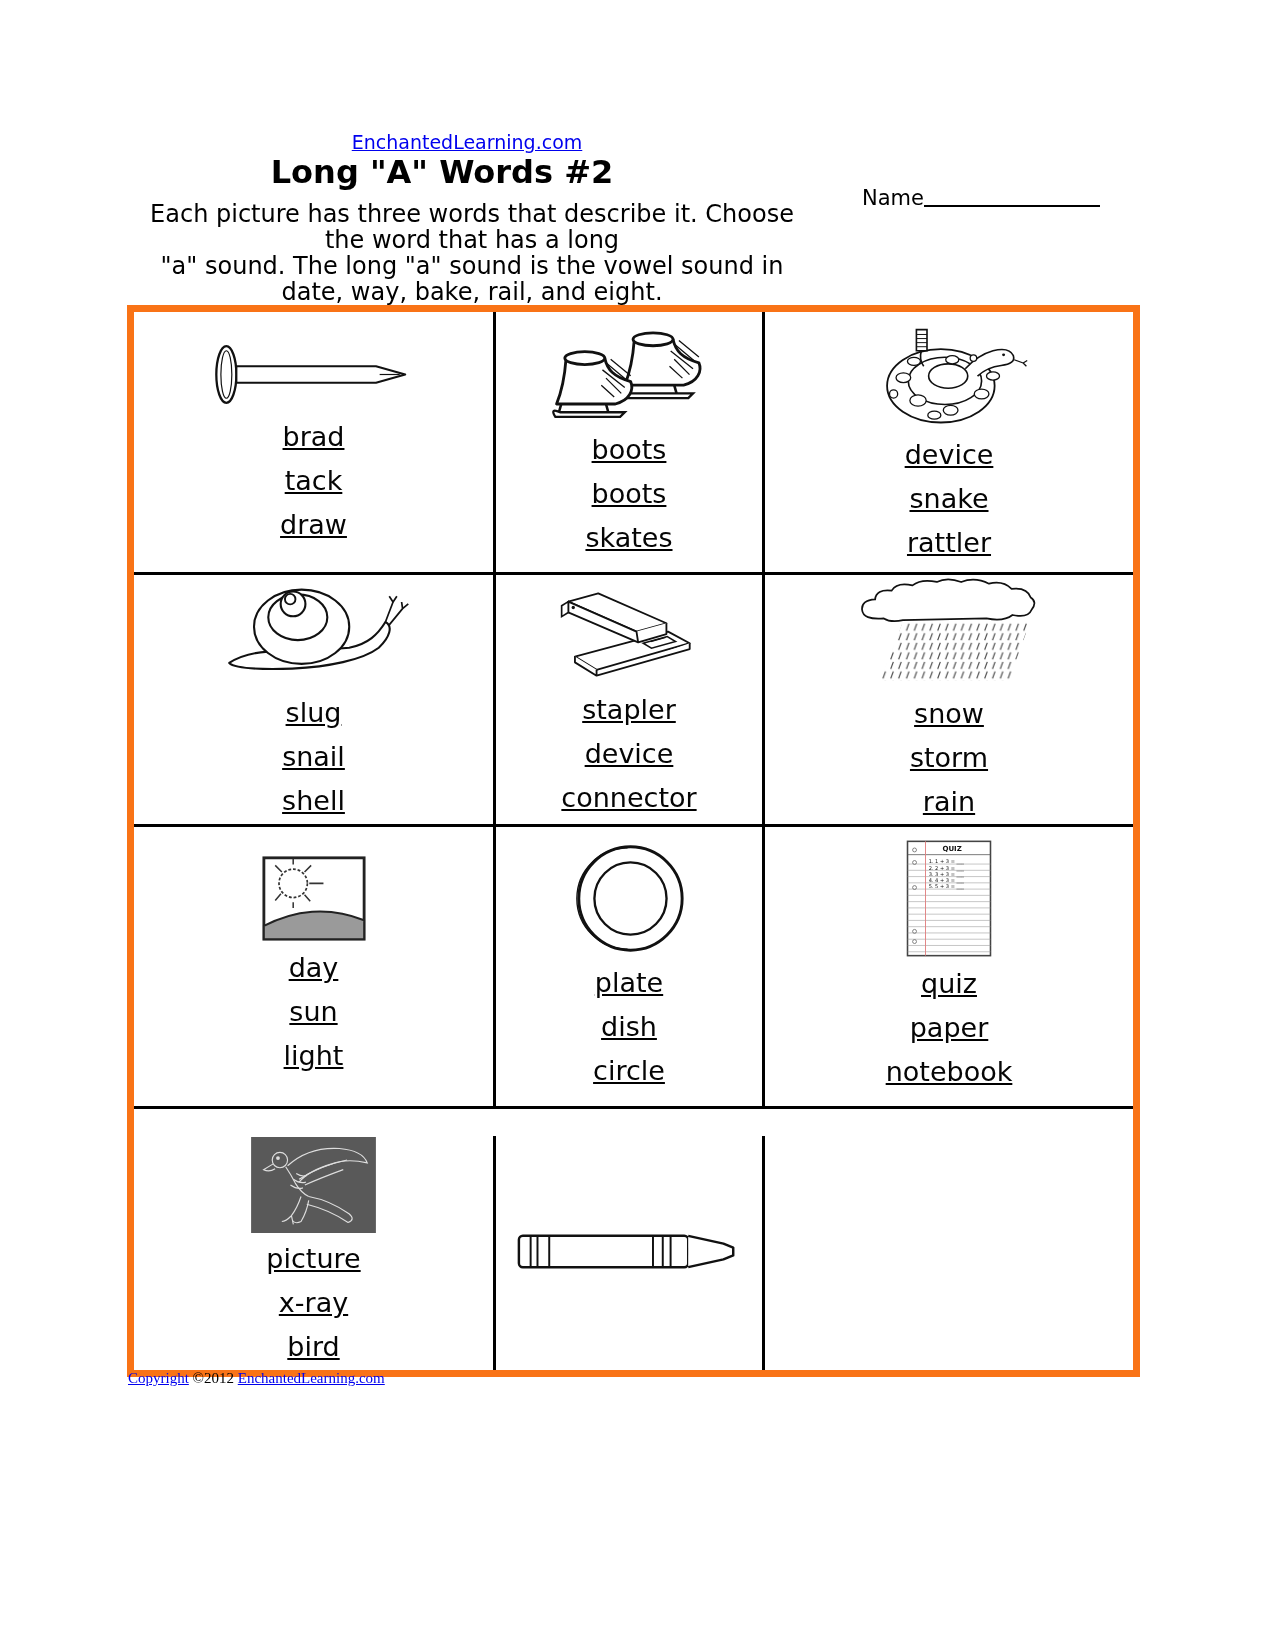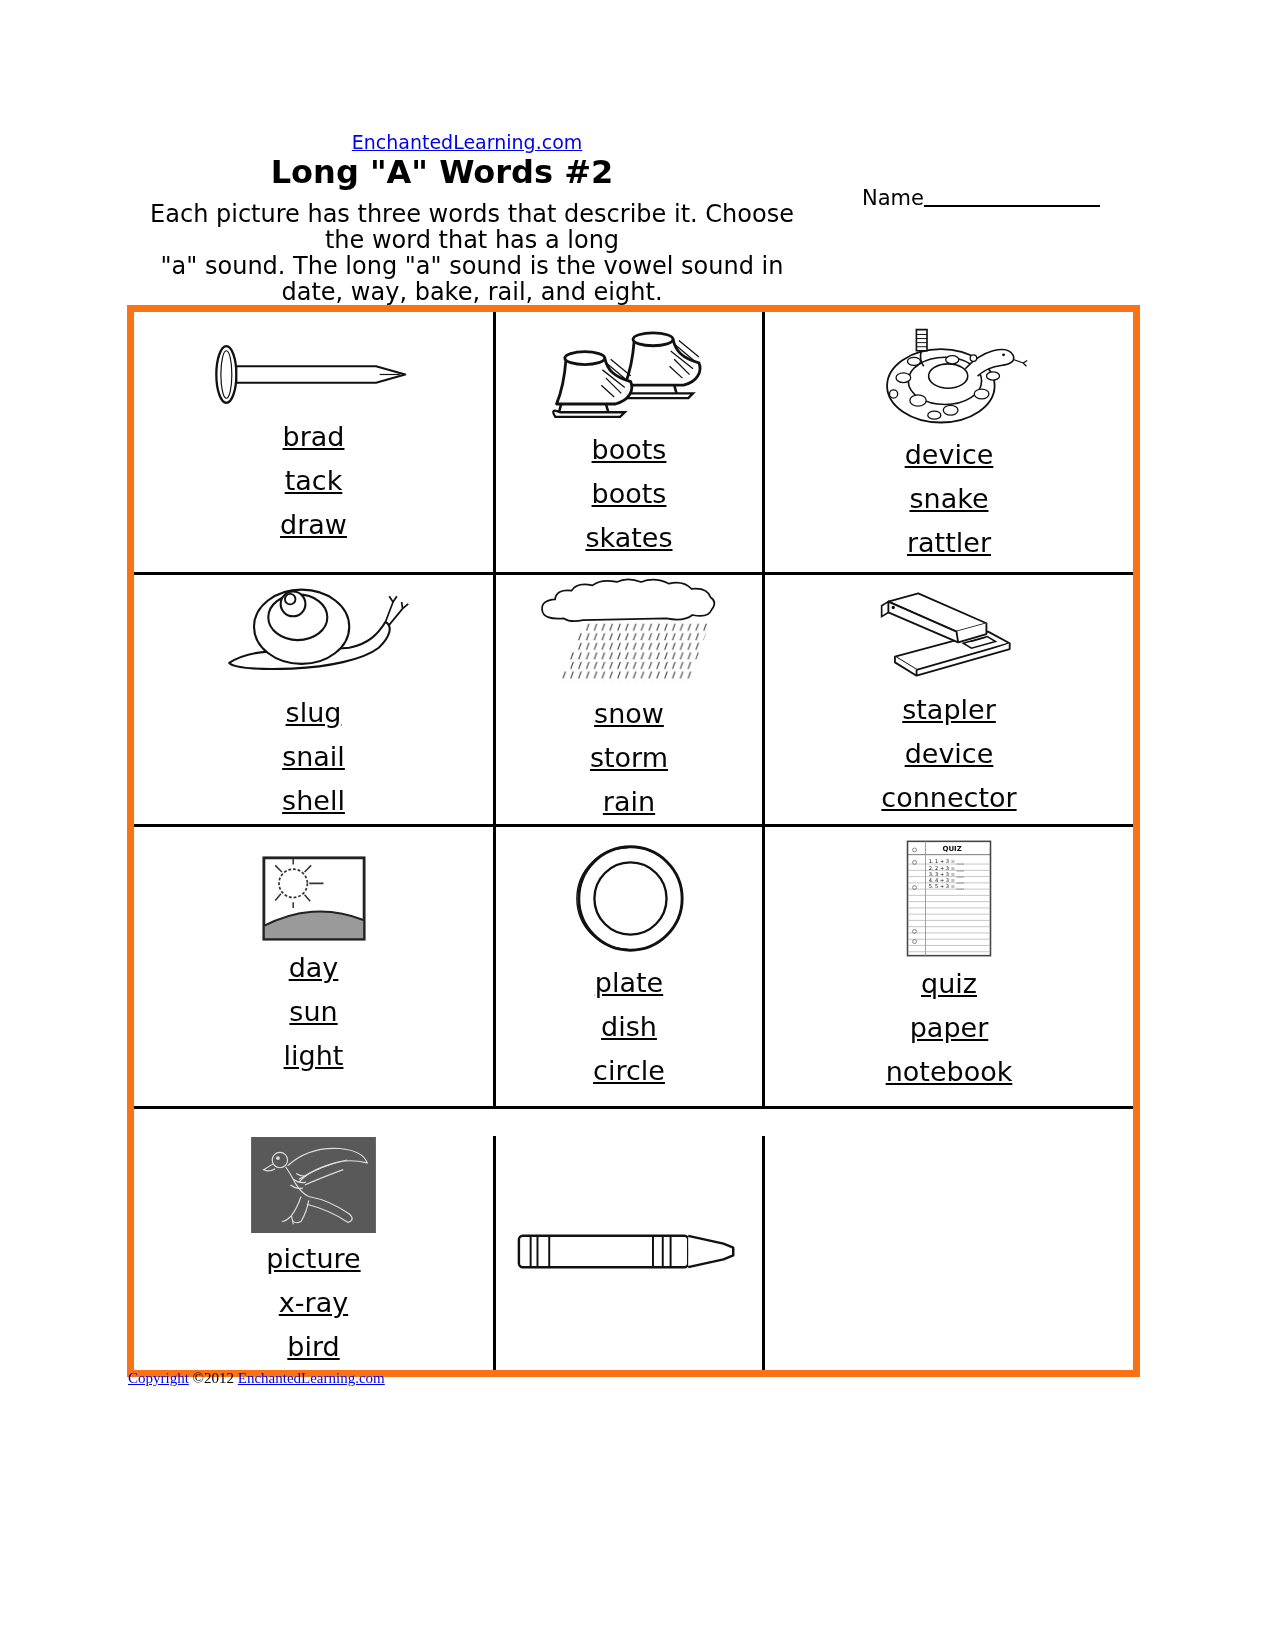--- a/index.html
+++ b/index.html
@@ -152,54 +152,54 @@
       </div>
       <div class="words">
         <div class="word">slug</div>
         <div class="word">snail</div>
         <div class="word">shell</div>
       </div>
     </div>
 
     <div class="cell">
       <div class="img">
-        <svg width="200" height="113" viewBox="0 0 230 130">
-          <defs>
-            <pattern id="rainp" width="9" height="11" patternUnits="userSpaceOnUse">
-              <path d="M6 1 L3 9" stroke="#444" stroke-width="1.3" fill="none"></path>
-            </pattern>
-          </defs>
-          <path d="M62 54 L208 54 L184 122 L36 122 Z" fill="url(#rainp)" stroke="none"></path>
-          <path d="M40 50 Q16 52 15 40 Q14 29 30 28 Q31 16 49 18 Q55 8 73 12 Q83 4 101 8 Q113 2 129 8 Q145 2 161 10 Q177 6 187 16 Q205 14 209 26 Q217 31 210 40 Q206 50 188 46 Q178 54 158 50 L62 52 Q48 55 40 50 Z" fill="#fff" stroke="#111" stroke-width="2"></path>
-        </svg>
-      </div>
-      <div class="words">
-        <div class="word">snow</div>
-        <div class="word">storm</div>
-        <div class="word">rain</div>
-      </div>
-    </div>
-
-    <div class="cell">
-      <div class="img">
         <svg width="158" height="104" viewBox="0 0 190 125">
           <path d="M30 92 L142 62 L168 76 L56 108 Z" fill="#fff" stroke="#111" stroke-width="2.2" stroke-linejoin="round"></path>
           <path d="M30 92 L30 99 L56 115 L56 108 M168 76 L168 83 L56 115" fill="#fff" stroke="#111" stroke-width="2.2" stroke-linejoin="round"></path>
           <path d="M22 26 L104 62 L140 52 L58 16 Z" fill="#fff" stroke="#111" stroke-width="2.2" stroke-linejoin="round"></path>
           <path d="M22 26 L22 39 L106 75 L104 62 Z M140 52 L140 65 L106 75 L104 62" fill="#fff" stroke="#111" stroke-width="2.2" stroke-linejoin="round"></path>
           <path d="M14 31 L22 26 L22 39 L14 44 Z" fill="#fff" stroke="#111" stroke-width="2"></path>
           <circle cx="28" cy="33" r="2" fill="#111"></circle>
           <path d="M112 76 L141 68 L151 74 L122 82 Z" fill="#fff" stroke="#111" stroke-width="1.8"></path>
           <path d="M121 74 L139 69" stroke="#111" stroke-width="1.6"></path>
         </svg>
       </div>
       <div class="words">
         <div class="word">stapler</div>
         <div class="word">device</div>
         <div class="word">connector</div>
+      </div>
+    </div>
+
+    <div class="cell">
+      <div class="img">
+        <svg width="200" height="113" viewBox="0 0 230 130">
+          <defs>
+            <pattern id="rainp" width="9" height="11" patternUnits="userSpaceOnUse">
+              <path d="M6 1 L3 9" stroke="#444" stroke-width="1.3" fill="none"></path>
+            </pattern>
+          </defs>
+          <path d="M62 54 L208 54 L184 122 L36 122 Z" fill="url(#rainp)" stroke="none"></path>
+          <path d="M40 50 Q16 52 15 40 Q14 29 30 28 Q31 16 49 18 Q55 8 73 12 Q83 4 101 8 Q113 2 129 8 Q145 2 161 10 Q177 6 187 16 Q205 14 209 26 Q217 31 210 40 Q206 50 188 46 Q178 54 158 50 L62 52 Q48 55 40 50 Z" fill="#fff" stroke="#111" stroke-width="2"></path>
+        </svg>
+      </div>
+      <div class="words">
+        <div class="word">snow</div>
+        <div class="word">storm</div>
+        <div class="word">rain</div>
       </div>
     </div>
 
 
     <div class="cell">
       <div class="img">
         <svg width="106" height="87" viewBox="0 0 112 92">
           <rect x="3" y="3" width="106" height="86" fill="#fff" stroke="#222" stroke-width="3"></rect>
           <path d="M3 75 Q28 62 54 60 Q82 58 109 69 L109 89 H3 Z" fill="#9a9a9a" stroke="#222" stroke-width="2"></path>
           <circle cx="34" cy="30" r="15" fill="#fff" stroke="#333" stroke-width="1.8" stroke-dasharray="3 2"></circle>

